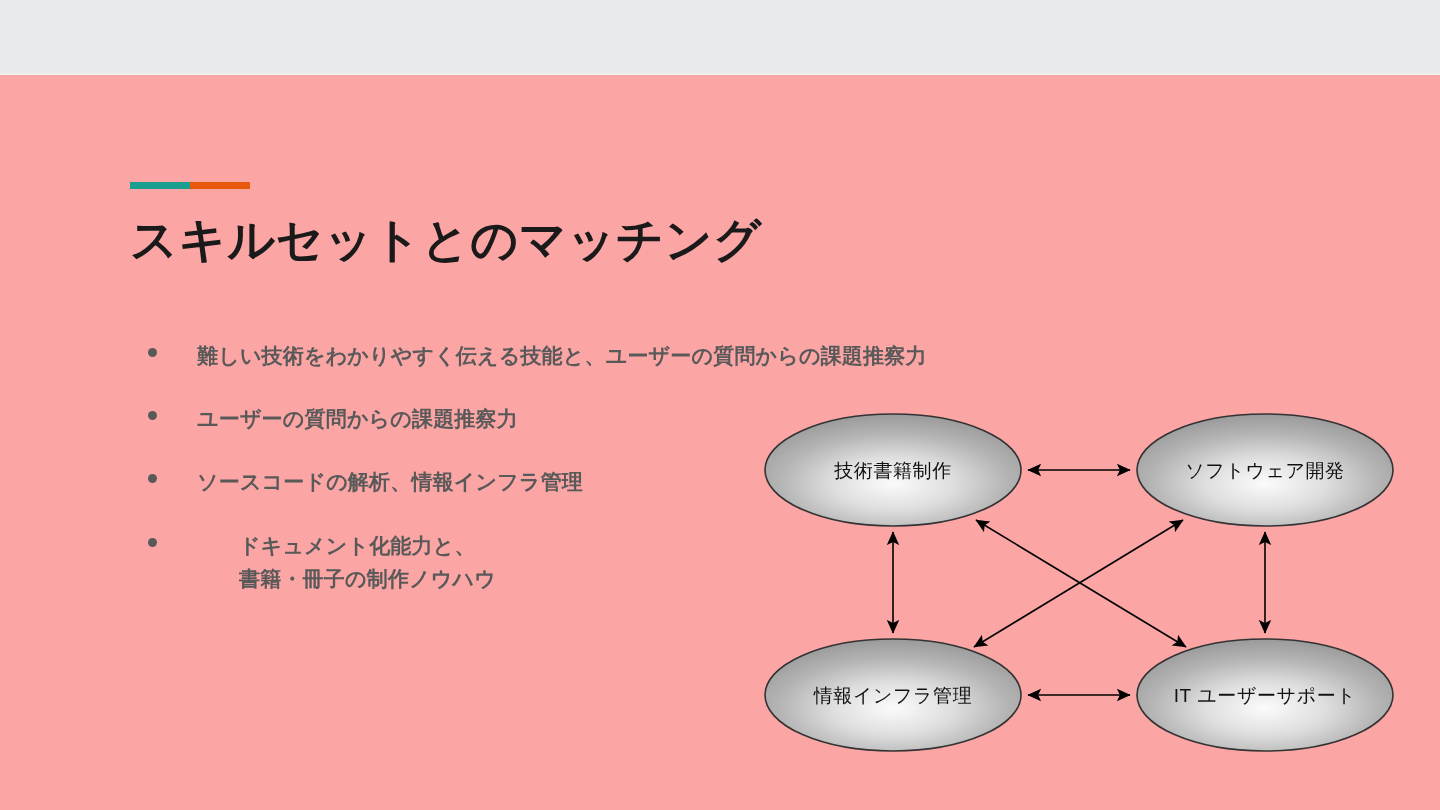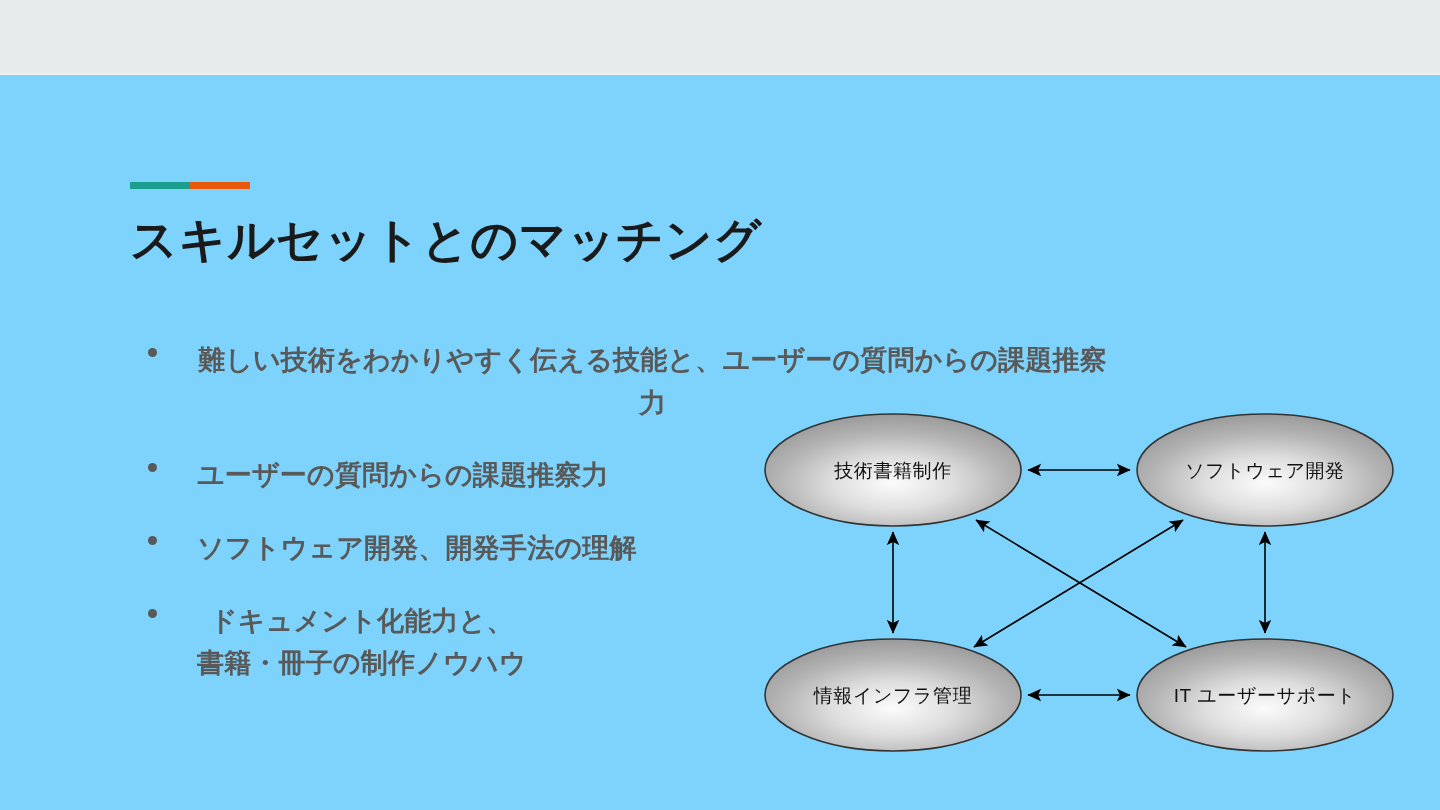--- a/index.html
+++ b/index.html
@@ -10,21 +10,21 @@
   }
   body {
     font-family: "Liberation Sans", "DejaVu Sans", sans-serif;
     -webkit-font-smoothing: antialiased;
   }
 
   #slide {
     position: relative;
     width: 1440px;
     height: 810px;
-    background: #7dd3fc;
+    background: #fca5a5;
     overflow: hidden;
   }
 
   
   .top-band {
     position: absolute;
     left: 0;
     top: 0;
     width: 1440px;
     height: 73px;
@@ -74,38 +74,37 @@
     left: 148px;
     top: 339px;
     width: 960px;
   }
   .bullet-item {
     position: relative;
     display: flex;
     align-items: flex-start;
     margin-bottom: 30px;
   }
-  .bullet-item:last-child { margin-bottom: 0; }
+  .bullet-item:last-child { margin-bottom: 0; gap: 42px; }
   .bullet-dot {
     flex: 0 0 auto;
     width: 9px;
     height: 9px;
     border-radius: 50%;
     background: #595959;
     margin-top: 9px;
   }
   .bullet-text {
     margin-left: 40px;
-    font-size: 27px;
+    font-size: 21px;
     font-weight: 700;
     color: #595959;
     line-height: 1.58;
     letter-spacing: 0.2px;
     white-space: pre-line;
-    text-align: center;
   }
 
   
   .diagram {
     position: absolute;
     left: 750px;
     top: 404px;
     width: 660px;
     height: 358px;
   }
@@ -140,21 +139,21 @@
     <div class="bullet-item">
       <span class="bullet-dot"></span>
       <span class="bullet-text">難しい技術をわかりやすく伝える技能と、ユーザーの質問からの課題推察力</span>
     </div>
     <div class="bullet-item">
       <span class="bullet-dot"></span>
       <span class="bullet-text">ユーザーの質問からの課題推察力</span>
     </div>
     <div class="bullet-item">
       <span class="bullet-dot"></span>
-      <span class="bullet-text">ソフトウェア開発、開発手法の理解</span>
+      <span class="bullet-text">ソースコードの解析、情報インフラ管理</span>
     </div>
     <div class="bullet-item">
       <span class="bullet-dot"></span>
       <span class="bullet-text">ドキュメント化能力と、
 書籍・冊子の制作ノウハウ</span>
     </div>
   </div>
 
   <div class="diagram">
     <svg viewBox="0 0 660 358" xmlns="http://www.w3.org/2000/svg">

